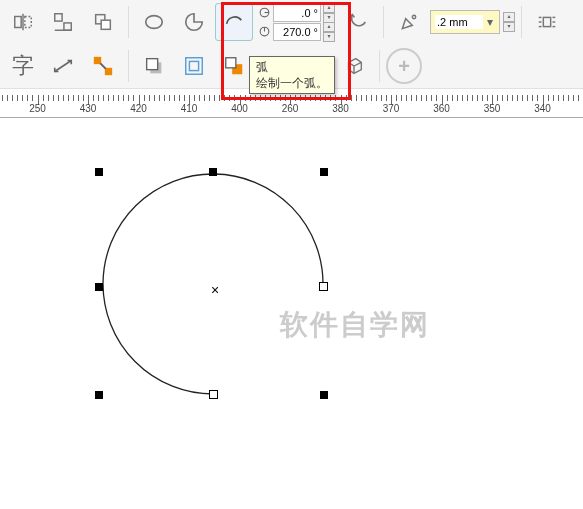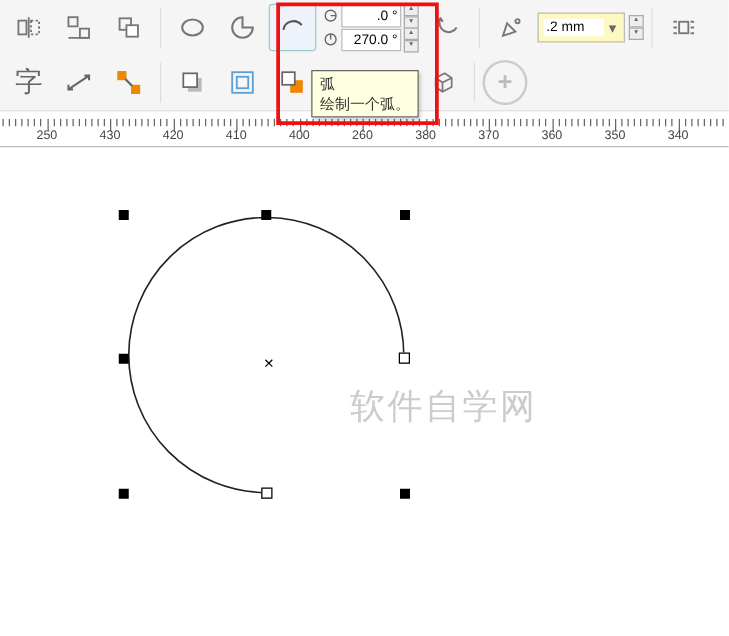--- a/index.html
+++ b/index.html
@@ -17,21 +17,21 @@
 .outline-box{display:flex;align-items:center;gap:2px;border:1px solid #bbb;background:#fef9c3;height:22px;padding:0 4px}
 .outline-val{width:44px;border:none;font-size:11px;text-align:left;outline:none}
 .drop{width:10px;height:10px;display:flex;align-items:center;justify-content:center;color:#666}
 .redbox{position:absolute;border:3px solid #e11;pointer-events:none;z-index:5}
 .tooltip{position:absolute;background:#ffffe1;border:1px solid #666;padding:2px 6px;font-size:12px;line-height:16px;z-index:6;box-shadow:2px 2px 3px rgba(0,0,0,.2)}
 .ruler-h{height:22px;background:#fff;border-bottom:1px solid #aaa;position:relative;overflow:hidden;margin-top:6px}
 .ruler-h .tick{position:absolute;top:0;border-left:1px solid #666;height:6px}
 .ruler-h .tick.major{height:10px}
 .ruler-h .lbl{position:absolute;top:8px;font-size:10px;color:#444;transform:translateX(-50%)}
 .canvas{position:relative;width:583px;height:400px;background:#fff}
-.watermark{position:absolute;color:#ccc;font-weight:normal;text-align:center;line-height:1.2;user-select:none}
+.watermark{position:absolute;color:#ccc;font-weight:bold;text-align:center;line-height:1.2;user-select:none}
 .wm1{font-size:28px;letter-spacing:2px}
 .wm2{font-size:14px;letter-spacing:3px;margin-top:2px}
 .handle{position:absolute;width:8px;height:8px;background:#000}
 .cross{position:absolute;font-size:14px;color:#000;transform:translate(-50%,-50%)}
 .endpt{position:absolute;width:7px;height:7px;background:#fff;border:1px solid #000}
 .plus-btn{width:32px;height:32px;border:2px solid #ccc;border-radius:50%;display:flex;align-items:center;justify-content:center;color:#bbb;font-size:20px;font-weight:bold}
 </style>
 </head>
 <body>
 

